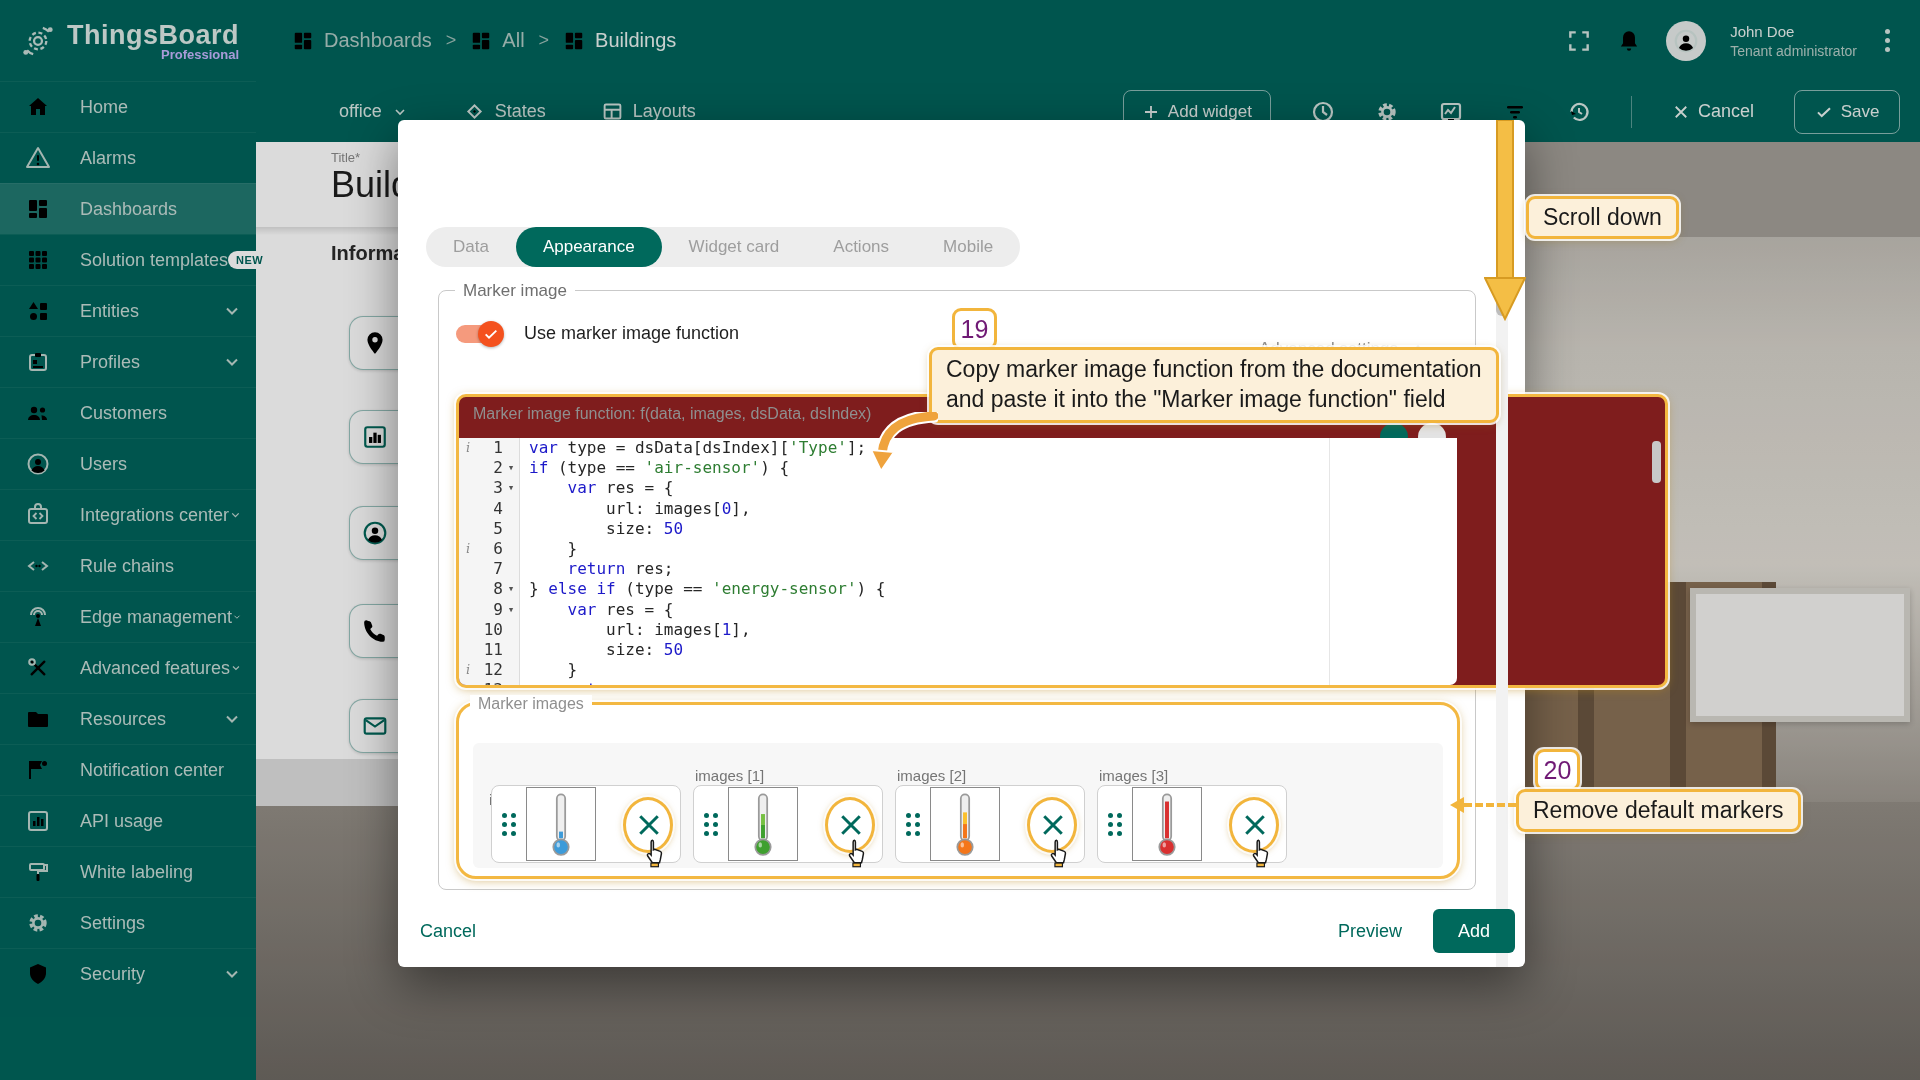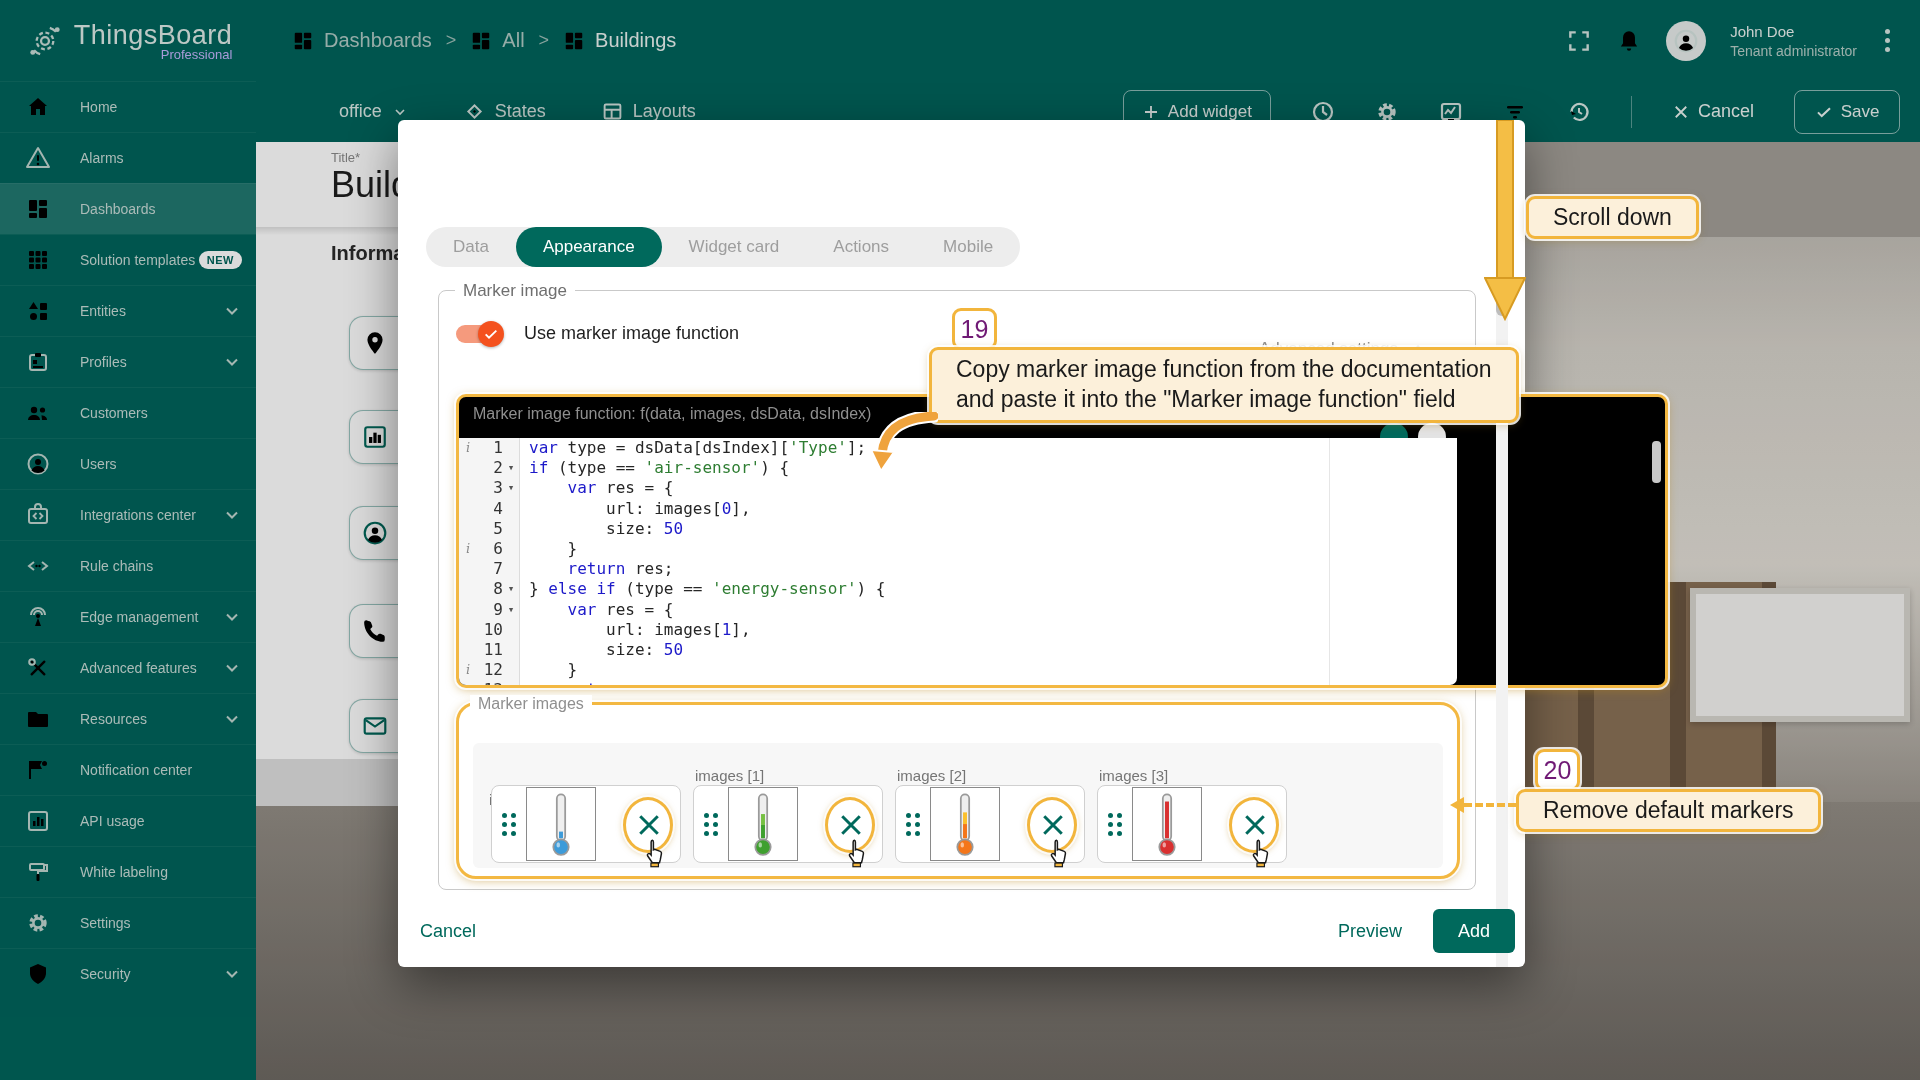--- a/index.html
+++ b/index.html
@@ -11,28 +11,28 @@
   
   #photo { left:256px; top:142px; width:1664px; height:938px; z-index:0;
     background:linear-gradient(180deg,#b3afa8 0%,#d6d2ca 22%,#e2ded6 45%,#9b958d 72%,#726c66 100%); }
   .ph { position:absolute; }
 
   
   #backdrop { left:0; top:0; width:1920px; height:1080px; background:rgba(0,0,0,.14); z-index:10; }
 
   
   #sidebar { left:0; top:0; width:256px; height:1080px; background:#00645B; z-index:2; color:#C7DAD6; }
-  #logo { height:81px; display:flex; align-items:center; justify-content:center; gap:8px; }
+  #logo { height:81px; display:flex; align-items:center; justify-content:center; gap:8px;font-weight:bold; }
   #logo .lg-ic { width:42px; height:42px; color:#C7DAD6; }
   #logo .lg-name { font-size:27px; color:#DCE9E6; letter-spacing:.5px; }
   #logo .lg-sub { font-size:13px; color:#c4b5fd; text-align:right; margin-top:-4px; }
   .side-item { height:51px; display:flex; align-items:center; padding:0 14px 0 26px;
     border-top:1px solid rgba(255,255,255,.06); cursor:pointer; position:relative; }
   .side-item .ic { width:24px; height:24px; flex:0 0 24px; color:#BFD4CF; }
-  .side-item .lbl { font-size:14px; margin-left:30px; white-space:nowrap; }
+  .side-item .lbl { font-size:18px; margin-left:30px; white-space:nowrap; }
   .side-item.active { background:rgba(255,255,255,.13); }
   .side-item .chev { width:20px; height:20px; margin-left:auto; color:#BFD4CF; }
   .new-badge { margin-left:auto; background:#fff; color:#00645B; font-size:11px; font-weight:bold;
     padding:3px 8px; border-radius:10px; letter-spacing:.5px; }
 
   
   #topbar { left:256px; top:0; width:1664px; height:81px; background:#00645B; z-index:1;
     display:flex; align-items:center; color:#C9DCD7; }
   .crumbs { display:flex; align-items:center; gap:14px; margin-left:36px; }
   .crumb { display:flex; align-items:center; gap:10px; font-size:20px; color:#AFC9C4; cursor:pointer; }
@@ -101,21 +101,21 @@
   .toggle .track { position:absolute; left:0; top:0; width:46px; height:18px; border-radius:9px; background:#F59A7D; }
   .toggle .knob { position:absolute; left:22px; top:-4px; width:26px; height:26px; border-radius:50%;
     background:#F4511E; box-shadow:0 1px 3px rgba(0,0,0,.3); display:flex; align-items:center; justify-content:center; }
   .toggle .knob .ic { width:16px; height:16px; color:#fff; }
   #toggle-label { font-size:18px; color:#1F1F1F; }
   #advanced { position:absolute; left:861px; top:219px; display:flex; align-items:center; gap:10px;
     font-size:17px; color:#8F8F8F; cursor:pointer; }
   #advanced .ic { width:20px; height:20px; }
 
   
-  #editor { position:absolute; left:58px; top:274px; width:1212px; height:294px; background:#000000;
+  #editor { position:absolute; left:58px; top:274px; width:1212px; height:294px; background:#7f1d1d;
     border:3px solid #F3B842; border-radius:10px;
     box-shadow:0 0 0 2px rgba(255,255,255,.85), 0 2px 10px rgba(186,134,24,.5); }
   #editor-label { position:absolute; left:14px; top:8px; font-size:16px; color:#8F8F8F; }
   .ed-circle { position:absolute; top:26px; width:28px; height:28px; border-radius:50%; }
   #code-area { position:absolute; left:0; top:41px; width:998px; height:247px; overflow:hidden;
     border-radius:0 0 7px 7px; font-family:"DejaVu Sans Mono", monospace; font-size:16px; line-height:20.2px;
     background:linear-gradient(90deg,#F5F5F5 0 60px,#DCDCDC 60px 61px,#fff 61px 870px,#E6E6E6 870px 871px,#fff 871px); }
   .code-line { display:flex; height:20.2px; white-space:pre; }
   .ginfo { width:18px; text-align:center; color:#8a8a8a; font-style:italic; font-family:"DejaVu Serif",serif; font-size:13px; }
   .gnum { width:26px; text-align:right; color:#333; }
@@ -148,21 +148,21 @@
   #m-sb-thumb { position:absolute; left:1098px; top:76px; width:12px; height:120px; background:#BDBDBD; border-radius:6px; }
   #m-footer { position:absolute; left:0; top:780px; width:1127px; height:67px; }
   .link-btn { position:absolute; font-size:18px; font-weight:500; color:#00695C; cursor:pointer; }
   #btn-add { position:absolute; left:1035px; top:9px; width:82px; height:44px; background:#00695C; color:#fff;
     font-size:18px; font-weight:500; border:none; border-radius:6px; display:flex; align-items:center;
     justify-content:center; cursor:pointer; }
 
   
   .anno { z-index:30; }
   .callout { position:absolute; background:#FCF0DA; border:3px solid #F2B53C; border-radius:9px;
-    padding:5px 24px; font-size:23px; color:#1a1a1a;
+    padding:5px 14px; font-size:23px; color:#1a1a1a;
     box-shadow:0 0 0 2px rgba(255,255,255,.85), 0 2px 8px rgba(150,110,20,.35); white-space:nowrap; }
   .badge-num { position:absolute; background:#fff; border:3px solid #F2B53C; border-radius:9px;
     width:45px; height:42px; display:flex; align-items:center; justify-content:center;
     font-size:25px; color:#701a75; box-shadow:0 0 0 2px rgba(255,255,255,.85); }
   #connector20 { position:absolute; left:1464px; top:803px; width:52px; border-top:4px dashed #F2B53C; }
   #connector20-tip { position:absolute; left:1450px; top:797px; width:0; height:0;
     border-top:8px solid transparent; border-bottom:8px solid transparent; border-right:14px solid #F2B53C; }
 </style>
 </head>
 <body>

